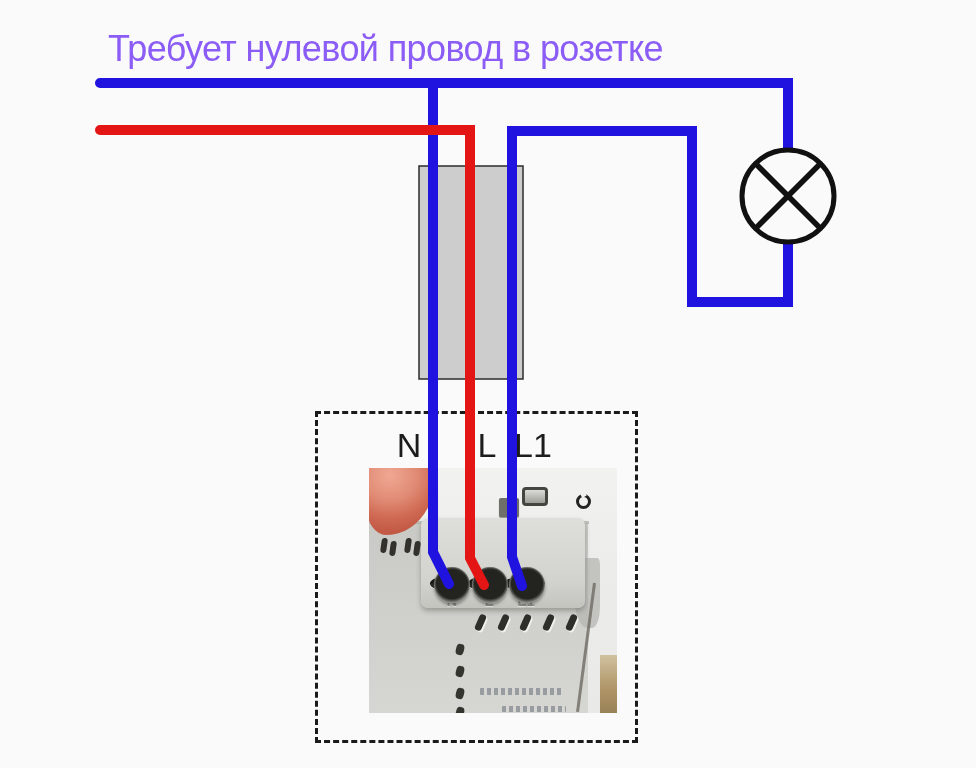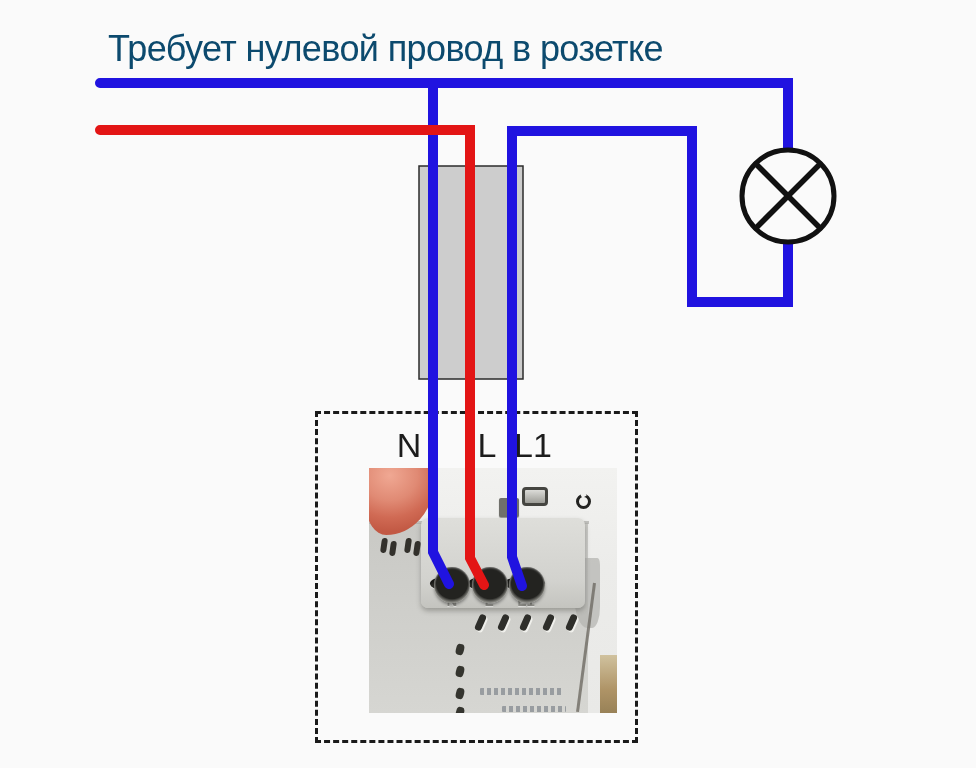--- a/index.html
+++ b/index.html
@@ -1,21 +1,21 @@
 <!DOCTYPE html>
 <html style="--background: #fafafa; --neutral-wire: #2013e0; --live-wire: #e31515; --outline: #111111; --conduit-fill: #cdcdcd; --dashed-border: #1a1a1a;"><head>
 <meta charset="utf-8">
 <style>
   html,body{margin:0;padding:0;}
   body{font-family:"Liberation Sans","DejaVu Sans",sans-serif;background:#ffffff;}
   #canvas{position:relative;width:976px;height:768px;background:var(--background,#fafafa);overflow:hidden;}
 
   
   .title{position:absolute;left:108px;top:28px;font-size:36px;font-weight:500;
-         letter-spacing:-0.6px;color:#0c4a6e;white-space:nowrap;}
+         letter-spacing:-0.6px;color:#8b5cf6;white-space:nowrap;}
 
   
   #schematic{position:absolute;left:0;top:0;width:976px;height:768px;z-index:6;pointer-events:none;}
   .wire-neutral{stroke:var(--neutral-wire,#2013e0);stroke-width:10;fill:none;stroke-linecap:round;stroke-linejoin:miter;}
   .wire-live{stroke:var(--live-wire,#e31515);stroke-width:10;fill:none;stroke-linecap:round;stroke-linejoin:miter;}
   .conduit{fill:var(--conduit-fill,#cdcdcd);stroke:#2b2b2b;stroke-width:1.5;}
   .lamp-circle{fill:var(--background,#fafafa);stroke:var(--outline,#111111);stroke-width:5;}
   .lamp-x{stroke:var(--outline,#111111);stroke-width:5.5;stroke-linecap:round;}
 
   

